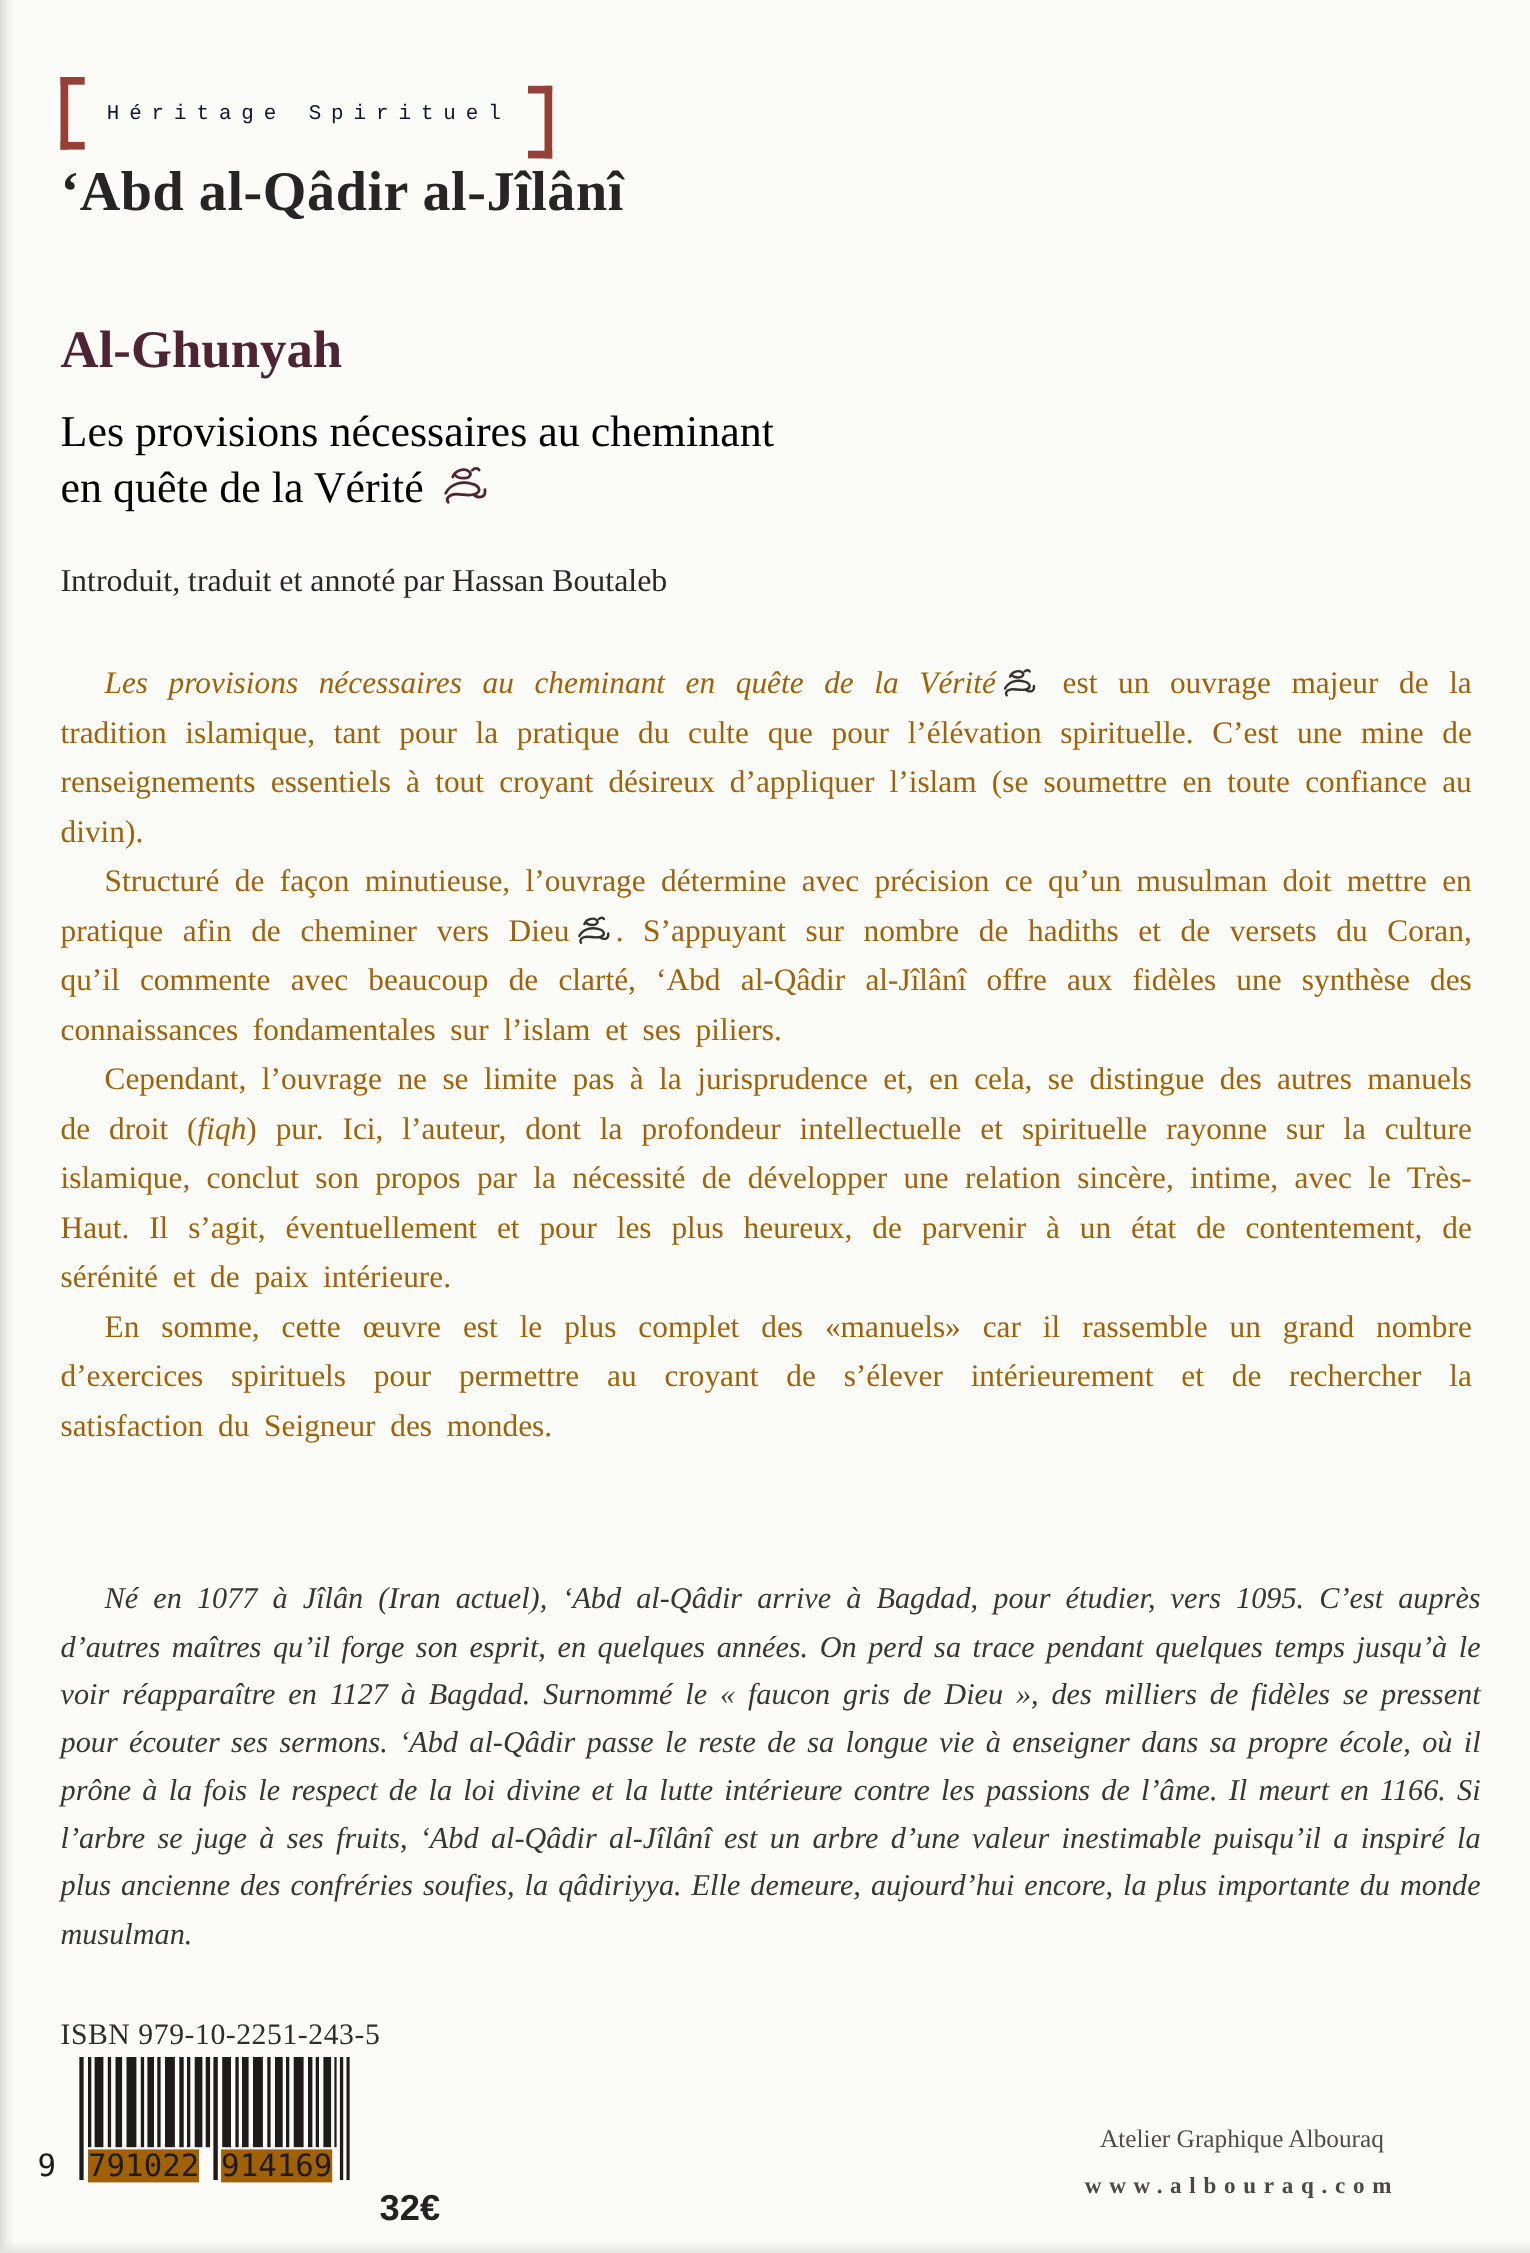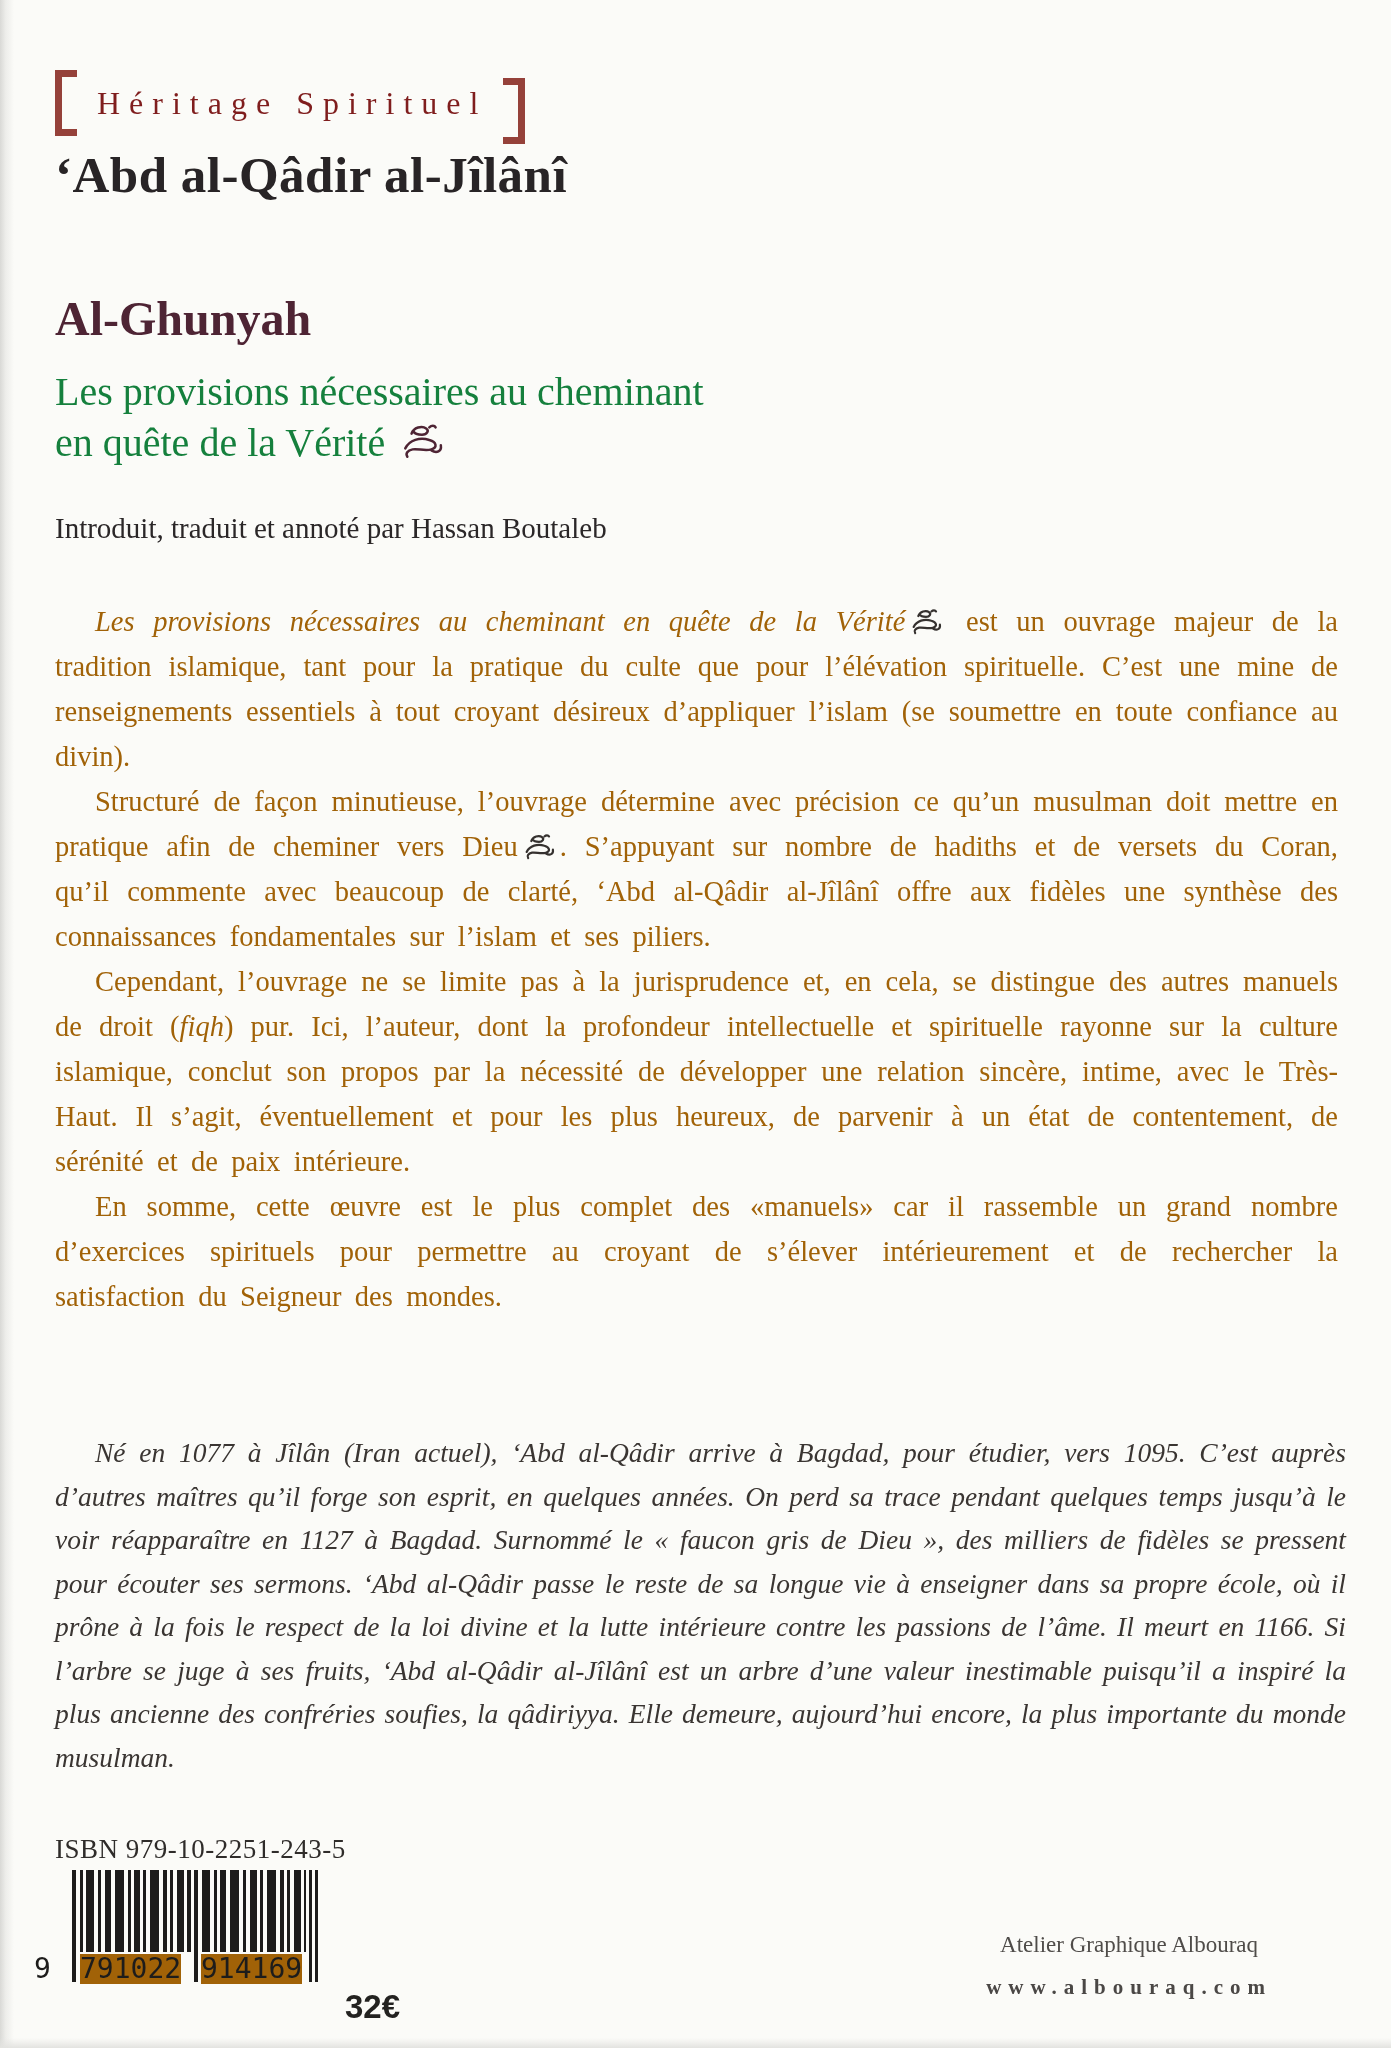--- a/index.html
+++ b/index.html
@@ -14,28 +14,28 @@
     background:linear-gradient(90deg,#d9d9d6 0%,#ededea 40%,rgba(251,251,248,0) 100%);}
   .edge-bottom{position:absolute;left:0;right:0;bottom:0;height:10px;
     background:linear-gradient(0deg,#e3e3e0 0%,rgba(251,251,248,0) 100%);}
 
   
   .brand{position:absolute;left:55px;top:70px;display:flex;align-items:stretch;height:66px;}
   .bracket{width:15px;border:7px solid #95413a;}
   .bracket.l{border-right:none;}
   .bracket.r{border-left:none;margin-top:8px;margin-bottom:-8px;}
   .brand-text{
-    font-family:Liberation Serif, serif;font-size:32px;letter-spacing:9px;
-    color:#7f1d1d;display:flex;align-items:center;padding:0 16px 0 20px;white-space:nowrap;
+    font-family:Liberation Mono, monospace;font-size:19px;letter-spacing:9px;
+    color:#0f172a;display:flex;align-items:center;padding:0 16px 0 20px;white-space:nowrap;
   }
 
   .author{position:absolute;left:55px;top:146px;font-size:51px;font-weight:700;
     color:#282426;letter-spacing:0.5px;}
   .title{position:absolute;left:55px;top:291px;font-size:48px;font-weight:700;color:#4e2434;}
-  .subtitle{position:absolute;left:55px;top:366px;font-size:40px;line-height:51px;color:#15803d;}
+  .subtitle{position:absolute;left:55px;top:366px;font-size:40px;line-height:51px;color:#000000;}
   .translator{position:absolute;left:55px;top:512px;font-size:29px;color:#2b2728;}
 
   .body-text{position:absolute;left:55px;top:599px;width:1283px;
     font-size:28.5px;line-height:45px;color:#a16207;text-align:justify;word-spacing:0.22em;}
   .body-text p{margin:0;text-indent:40px;}
 
   .bio{position:absolute;left:55px;top:1431px;width:1291px;
     font-size:27.5px;line-height:43.5px;font-style:italic;color:#3a3532;
     text-align:justify;text-indent:40px;word-spacing:0.08em;}
 

